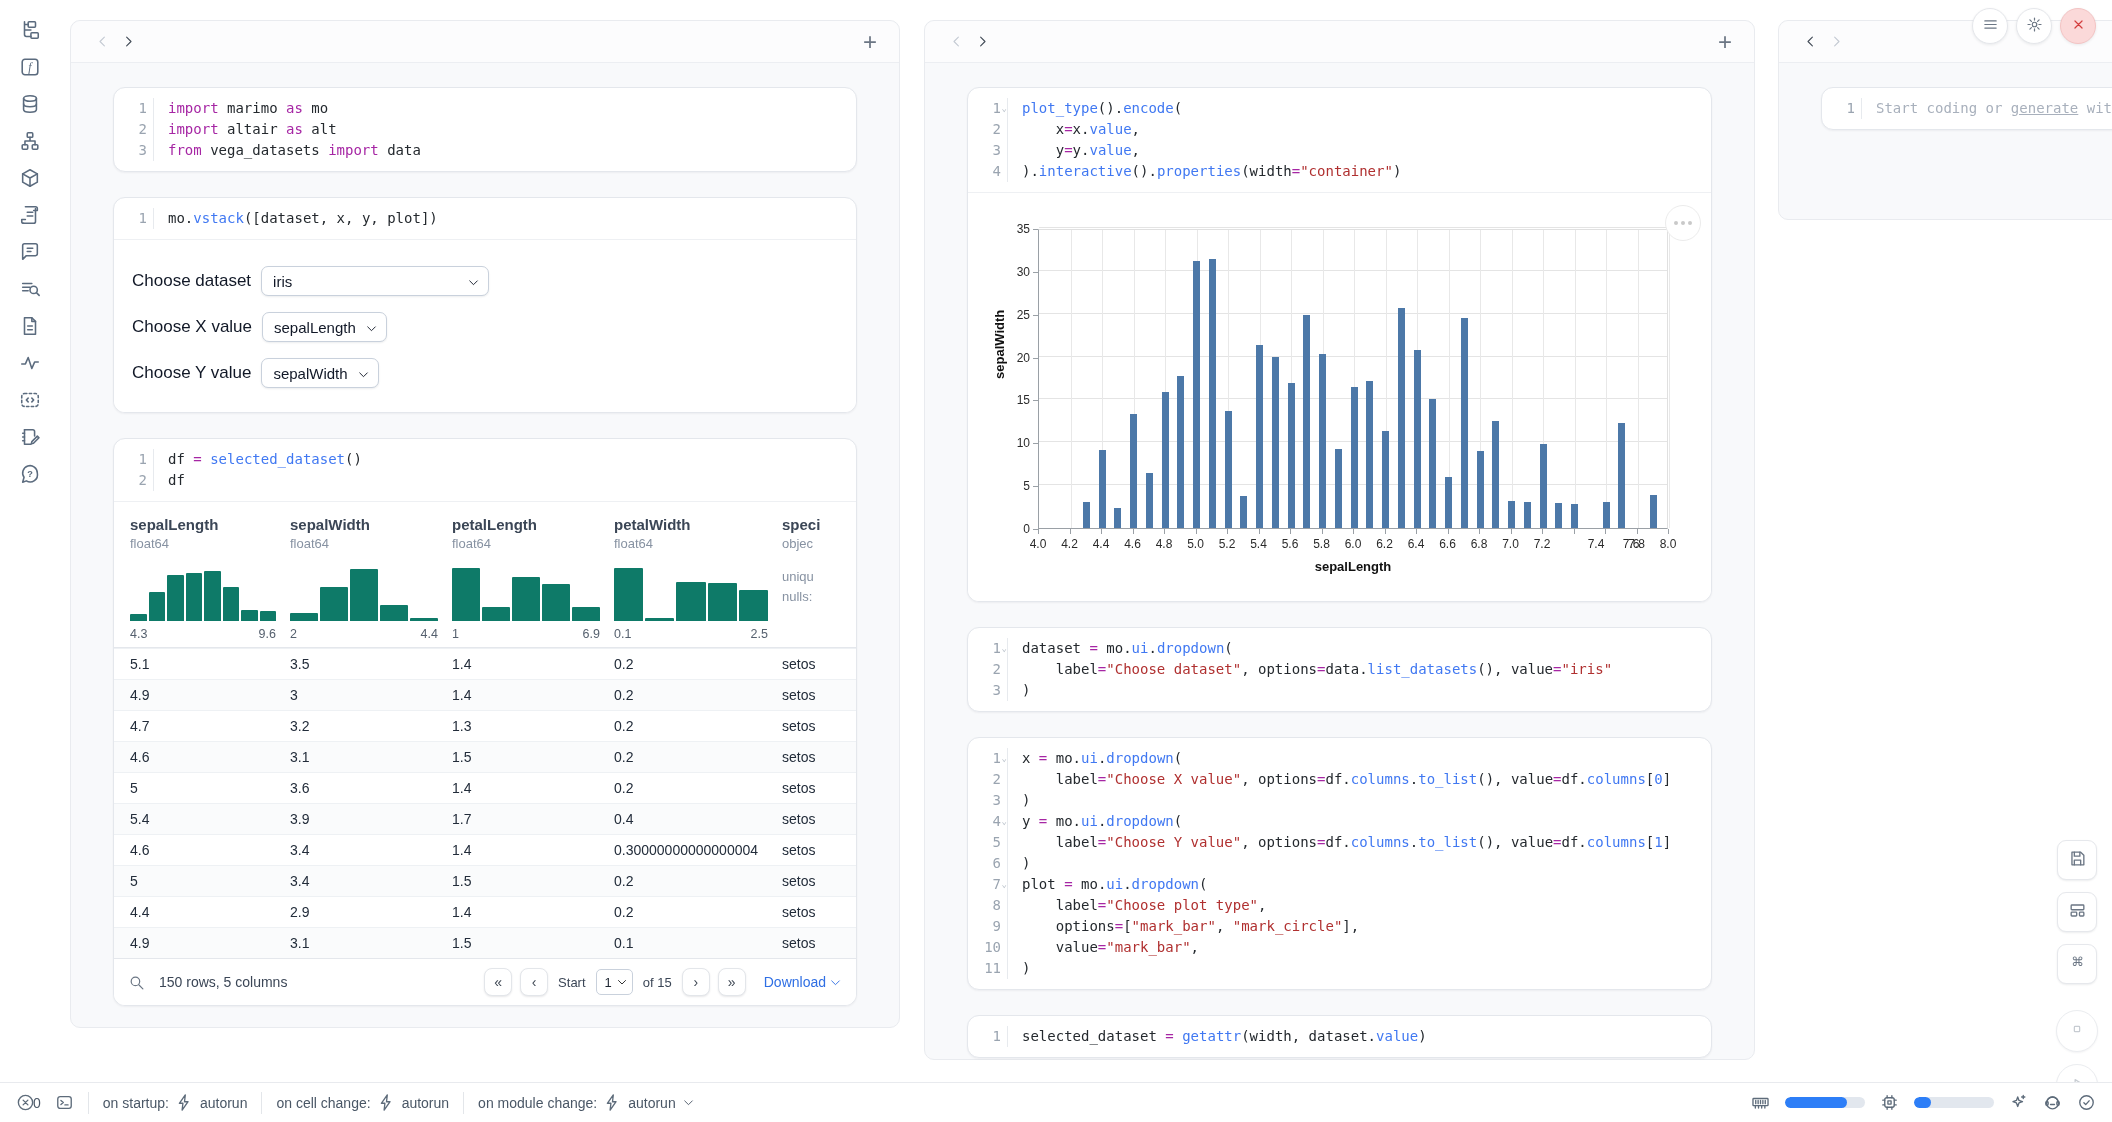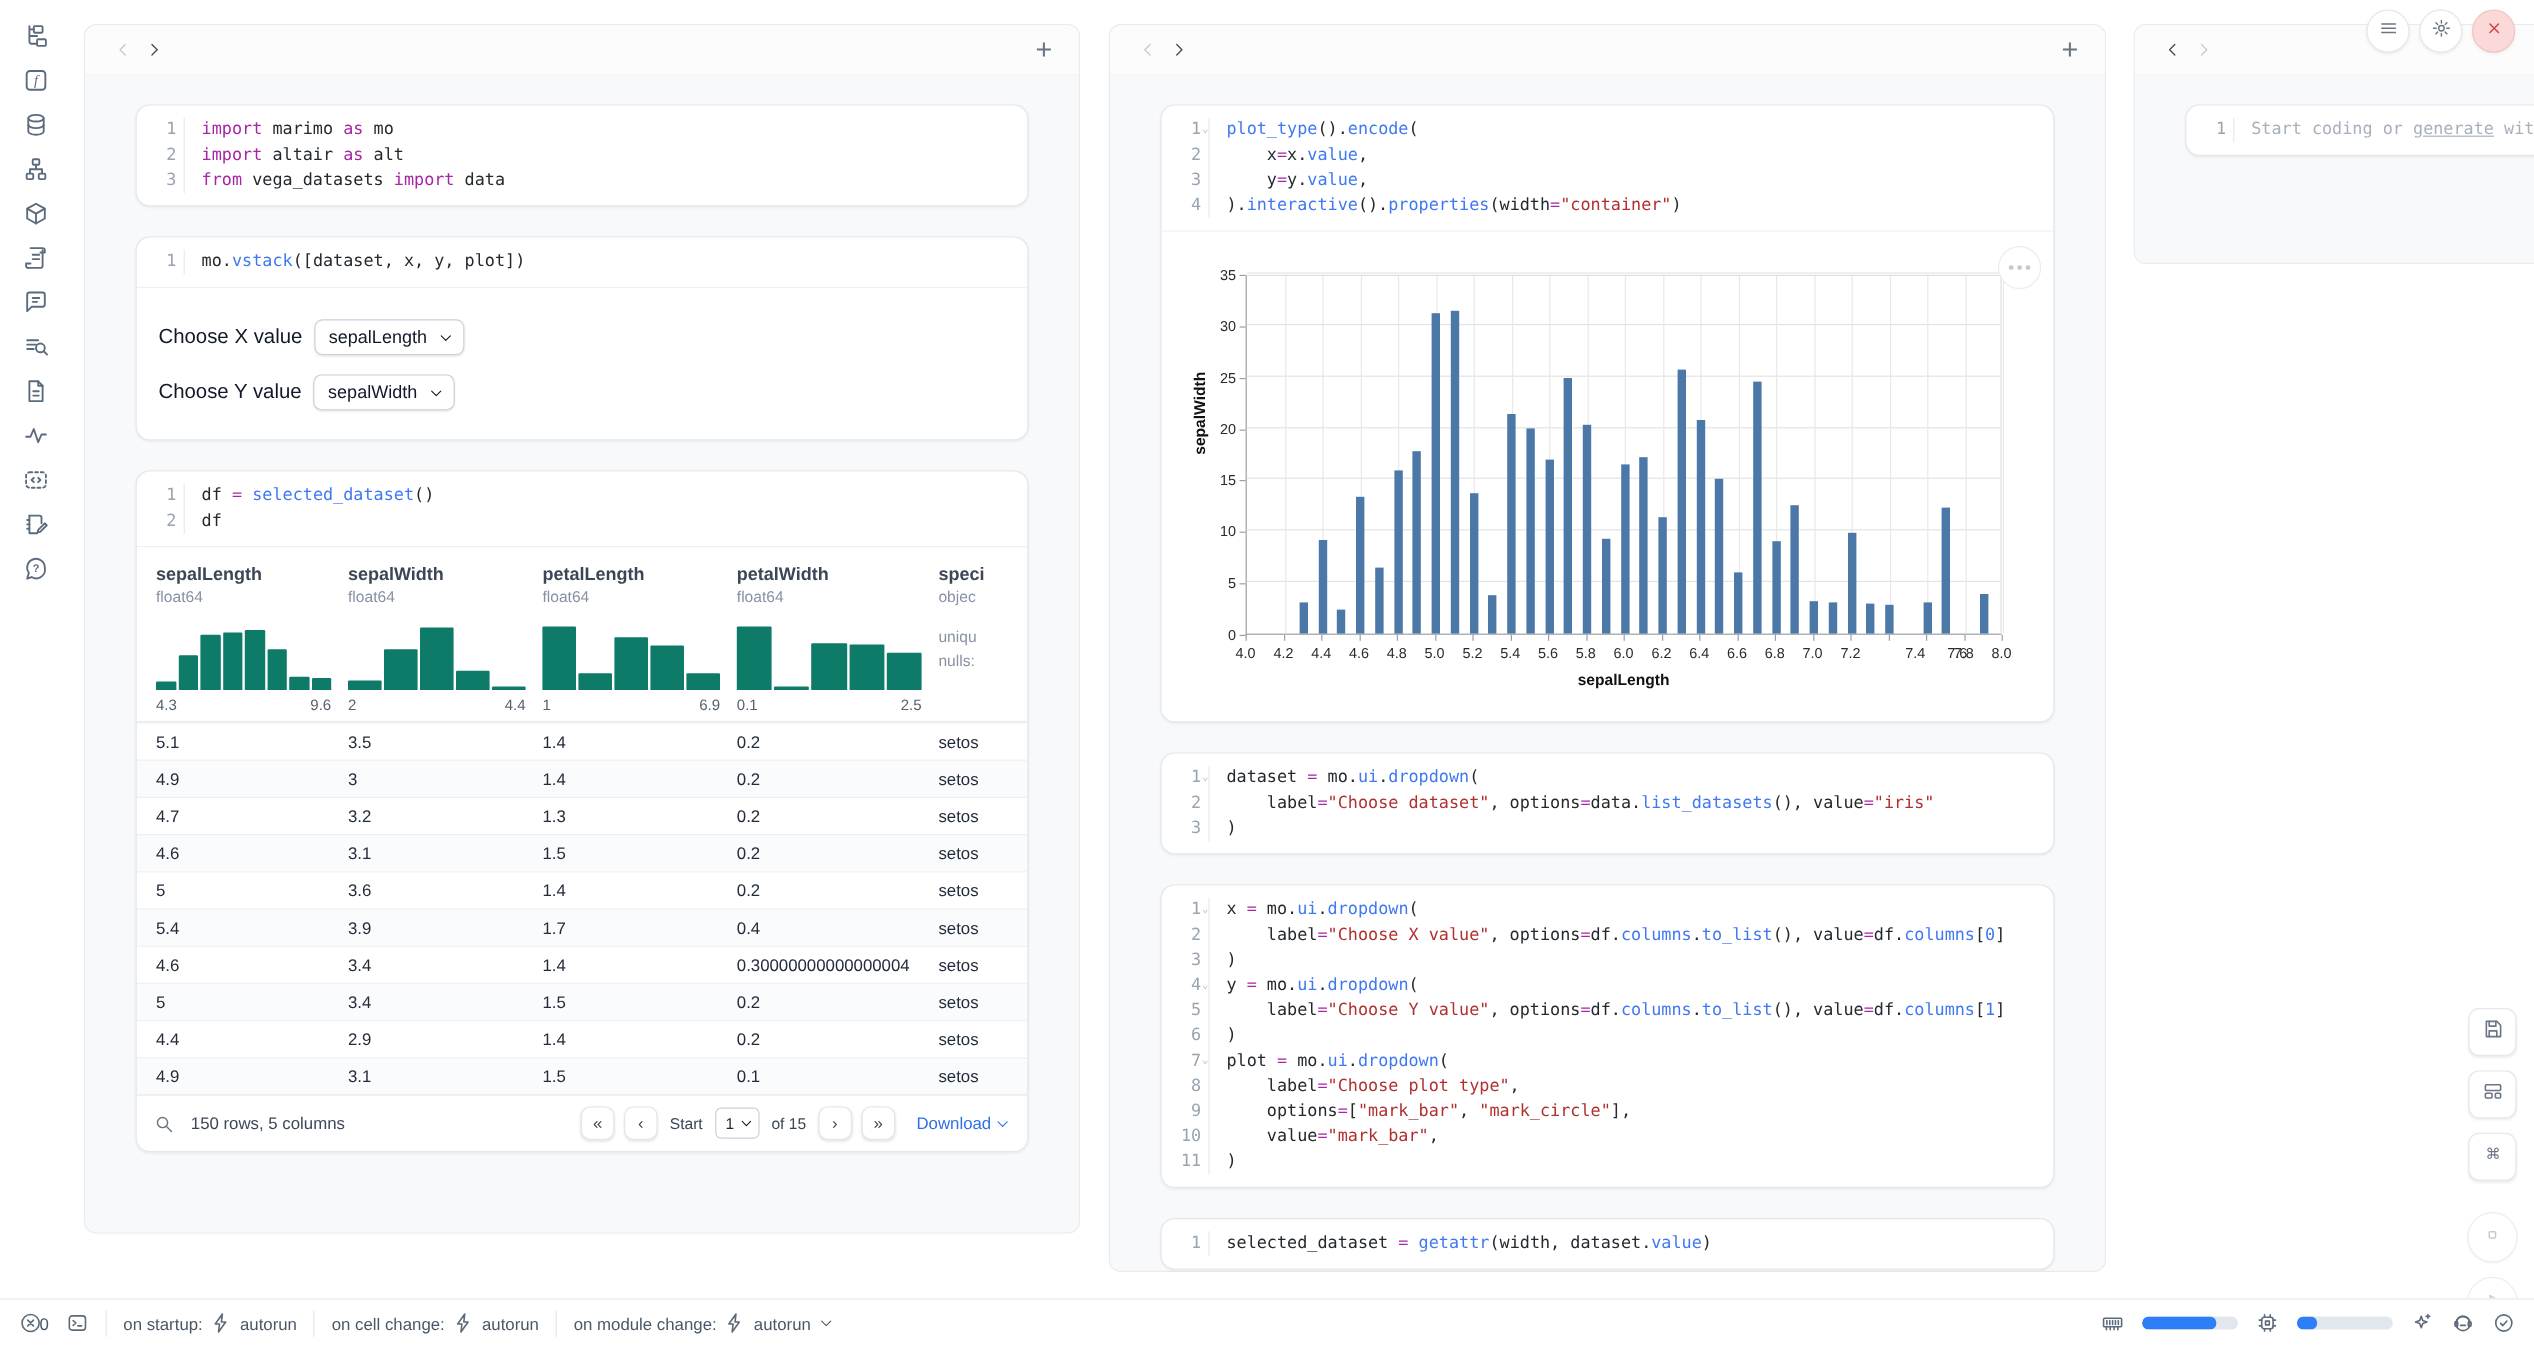--- a/index.html
+++ b/index.html
@@ -256,20 +256,29 @@
         </div>
       </div>
       <div class="cell">
         <div class="code-wrap">
           <div class="code-line">
             <span class="ln">1</span>
             <span class="src"><span class="tok-p">mo.</span><span class="tok-f">vstack</span><span class="tok-p">([dataset, x, y, plot])</span></span>
           </div>
         </div>
         <div class="cell-output">
+          <div class="ctl-row">
+            <span class="ctl-label">Choose dataset</span>
+            <span class="select wide">
+              <span>iris</span>
+              <span class="chev"><svg viewBox="0 0 24 24" fill="none" stroke="currentColor" stroke-width="1.7" stroke-linecap="round" stroke-linejoin="round">
+                  <path d="M5 9l7 7 7-7"></path>
+                </svg></span>
+            </span>
+          </div>
           <div class="ctl-row">
             <span class="ctl-label">Choose X value</span>
             <span class="select">
               <span>sepalLength</span>
               <span class="chev"><svg viewBox="0 0 24 24" fill="none" stroke="currentColor" stroke-width="1.7" stroke-linecap="round" stroke-linejoin="round">
                   <path d="M5 9l7 7 7-7"></path>
                 </svg></span>
             </span>
           </div>
           <div class="ctl-row">

